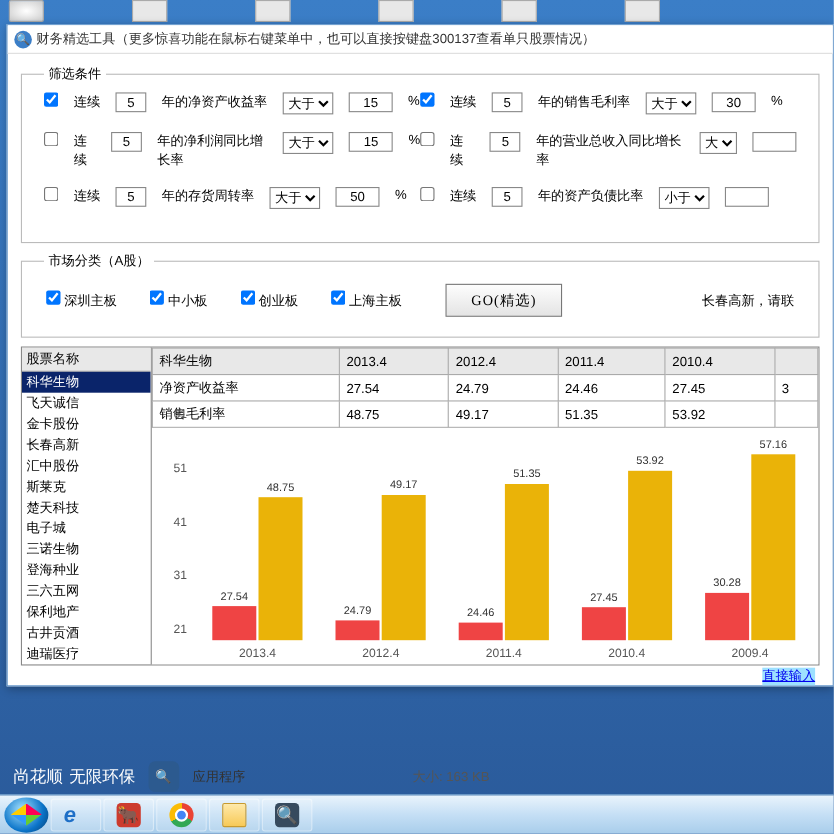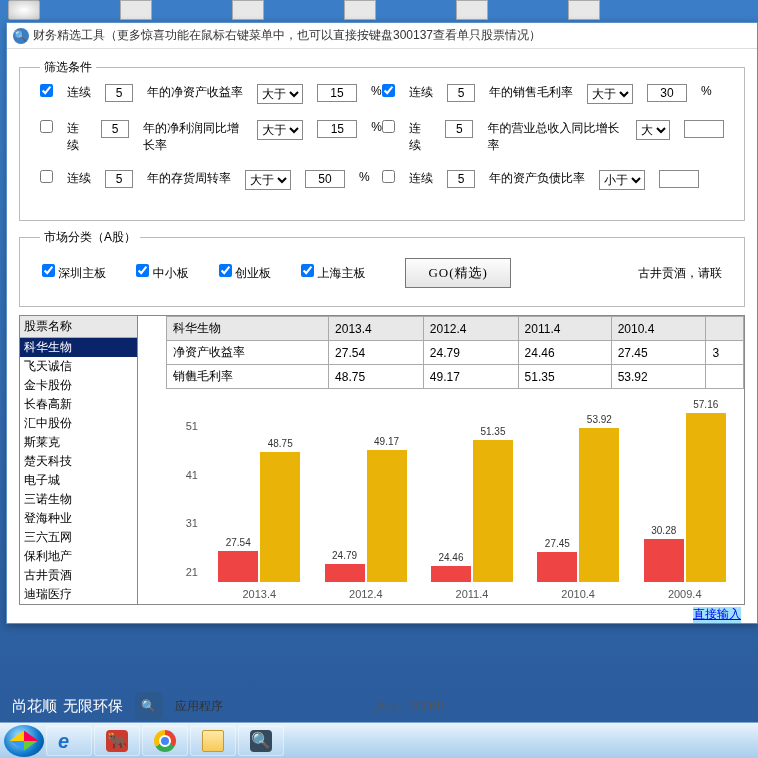--- a/index.html
+++ b/index.html
@@ -18,21 +18,21 @@
 .col { width: 50%; display: flex; gap: 14px; margin-bottom: 16px; font-size: 12px; }
 input[type=checkbox] { width: 13px; height: 13px; }
 input[type=text] { border: 1px solid #888; height: 18px; padding: 0 3px; font-size: 12px; text-align: center; }
 .num { width: 28px; }
 .val { width: 40px; }
 select { border: 1px solid #888; height: 20px; font-size: 12px; background: #fff; }
 .market-row { display: flex; align-items: center; gap: 30px; font-size: 12px; padding: 4px 2px; justify-content: space-between; }
 .go-btn { border: 1px solid #777; background: linear-gradient(#fdfdfd,#e4e4e4); padding: 5px 22px; font-size: 13px; font-family: SimSun; letter-spacing: 1px; margin-left: 10px; cursor: pointer; }
 .questions { margin-left: auto; white-space: nowrap; }
 .result-label { font-size: 12px; margin-bottom: 2px; }
-.result-area { display: flex; border: 1px solid #888; height: 290px; gap: 28px; }
+.result-area { display: flex; border: 1px solid #888; height: 290px; }
 .stock-list { width: 118px; border-right: 1px solid #888; display: flex; flex-direction: column; overflow: hidden; }
 .stock-header { background: #e8e8e8; padding: 2px 4px; border-bottom: 1px solid #aaa; font-size: 12px; }
 .stock-item { padding: 1px 4px; font-size: 12px; cursor: pointer; white-space: nowrap; }
 .stock-item.selected { background: #0a246a; color: #fff; }
 .right-pane { flex: 1; display: flex; flex-direction: column; overflow: hidden; }
 .data-table { border-collapse: collapse; font-size: 12px; width: 100%; }
 .data-table th, .data-table td { border: 1px solid #aaa; padding: 3px 6px; text-align: left; background: #fff; height: 22px; white-space: nowrap; }
 .data-table th { background: #e8e8e8; font-weight: normal; }
 .chart { flex: 1; position: relative; background: #fff; padding: 4px 6px 2px 40px; }
 .yaxis { position: absolute; left: 4px; top: 0; bottom: 20px; width: 30px; }
@@ -140,21 +140,21 @@
     </fieldset>
 
     <fieldset>
       <legend>市场分类（A股）</legend>
       <div class="market-row" id="market-row">
       <span><input type="checkbox" checked="" style=""> <span>深圳主板</span></span>
           <span><input type="checkbox" checked="" style=""> <span>中小板</span></span>
           <span><input type="checkbox" checked="" style=""> <span>创业板</span></span>
           <span><input type="checkbox" checked="" style=""> <span>上海主板</span></span>
           <button class="go-btn">GO(精选)</button>
-          <span class="questions">古井贡酒，请联</span>
+          <span class="questions">长春高新，请联</span>
         </div>
     </fieldset>
 
     <div class="result-area">
       <div class="stock-list">
         <div class="stock-header">股票名称</div>
         <div id="stock-items">
             <div class="stock-item selected">科华生物</div>
             <div class="stock-item">飞天诚信</div>
             <div class="stock-item">金卡股份</div>

